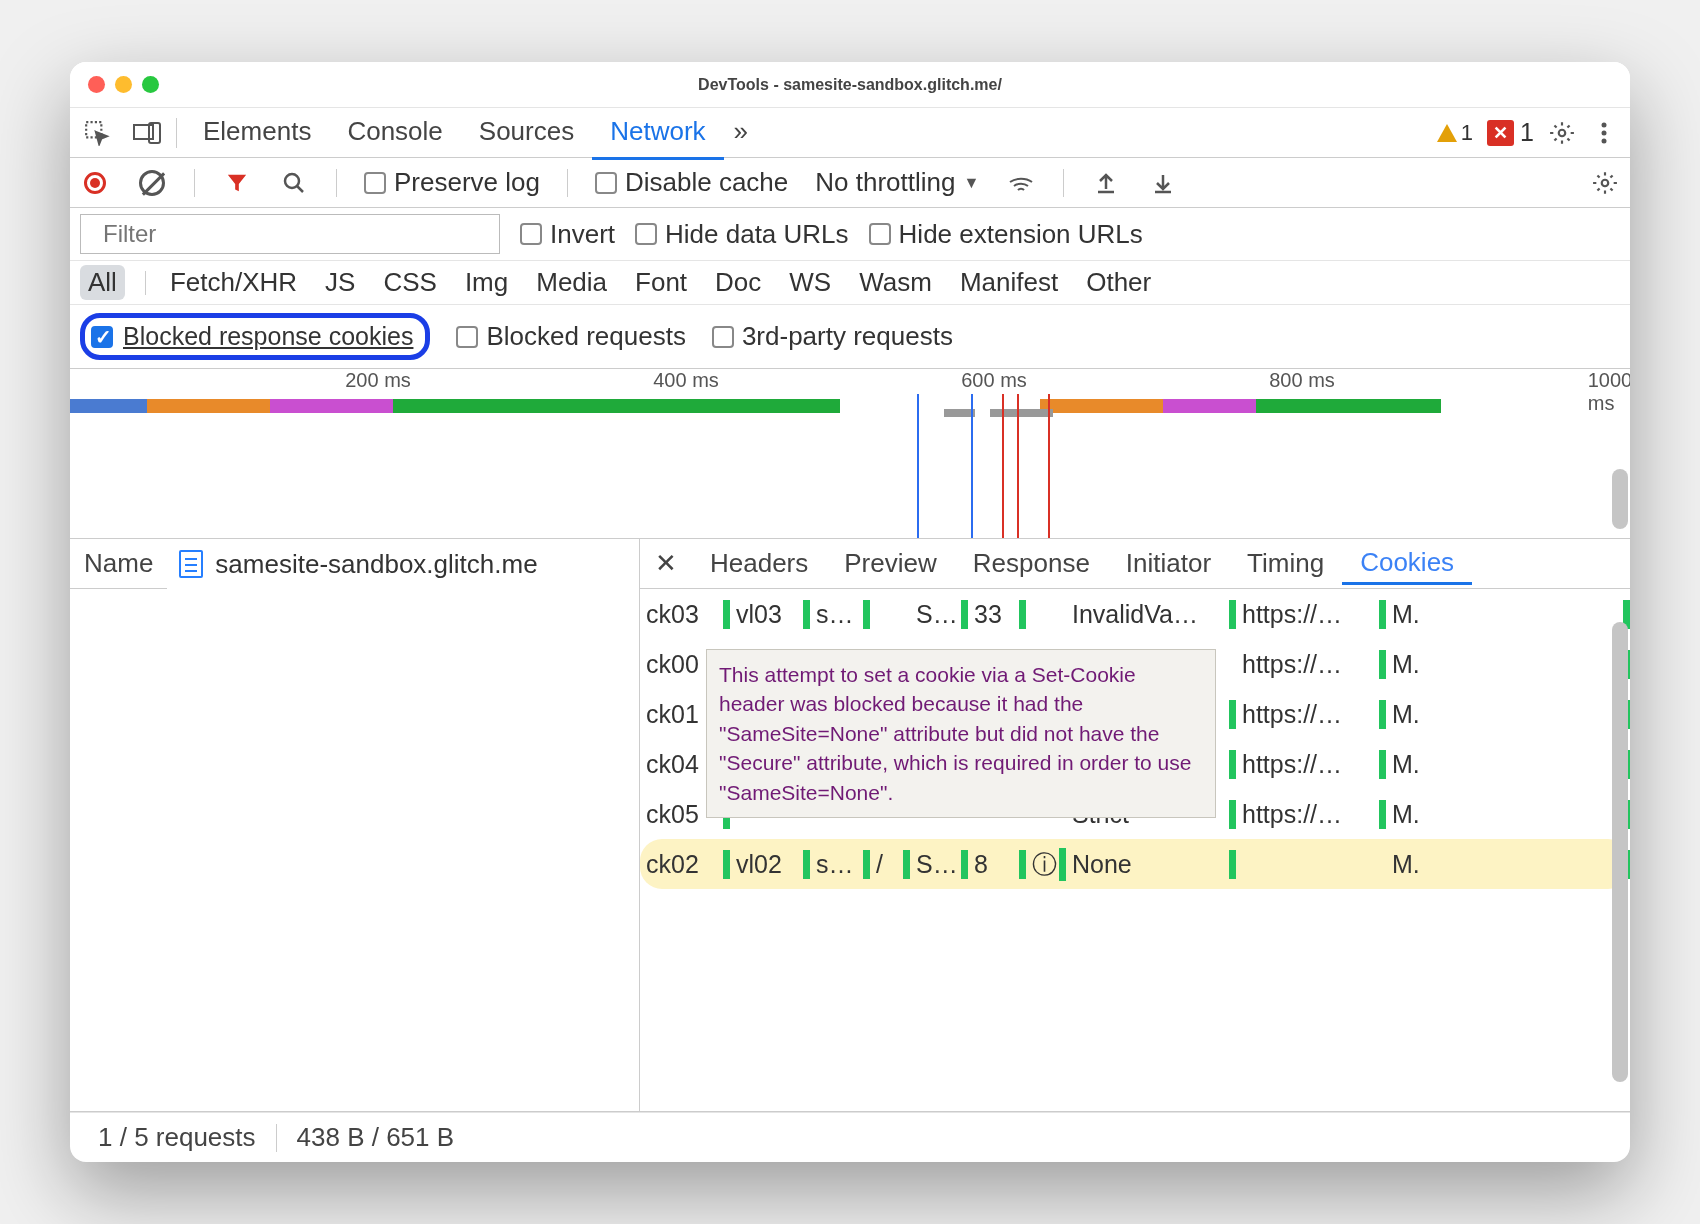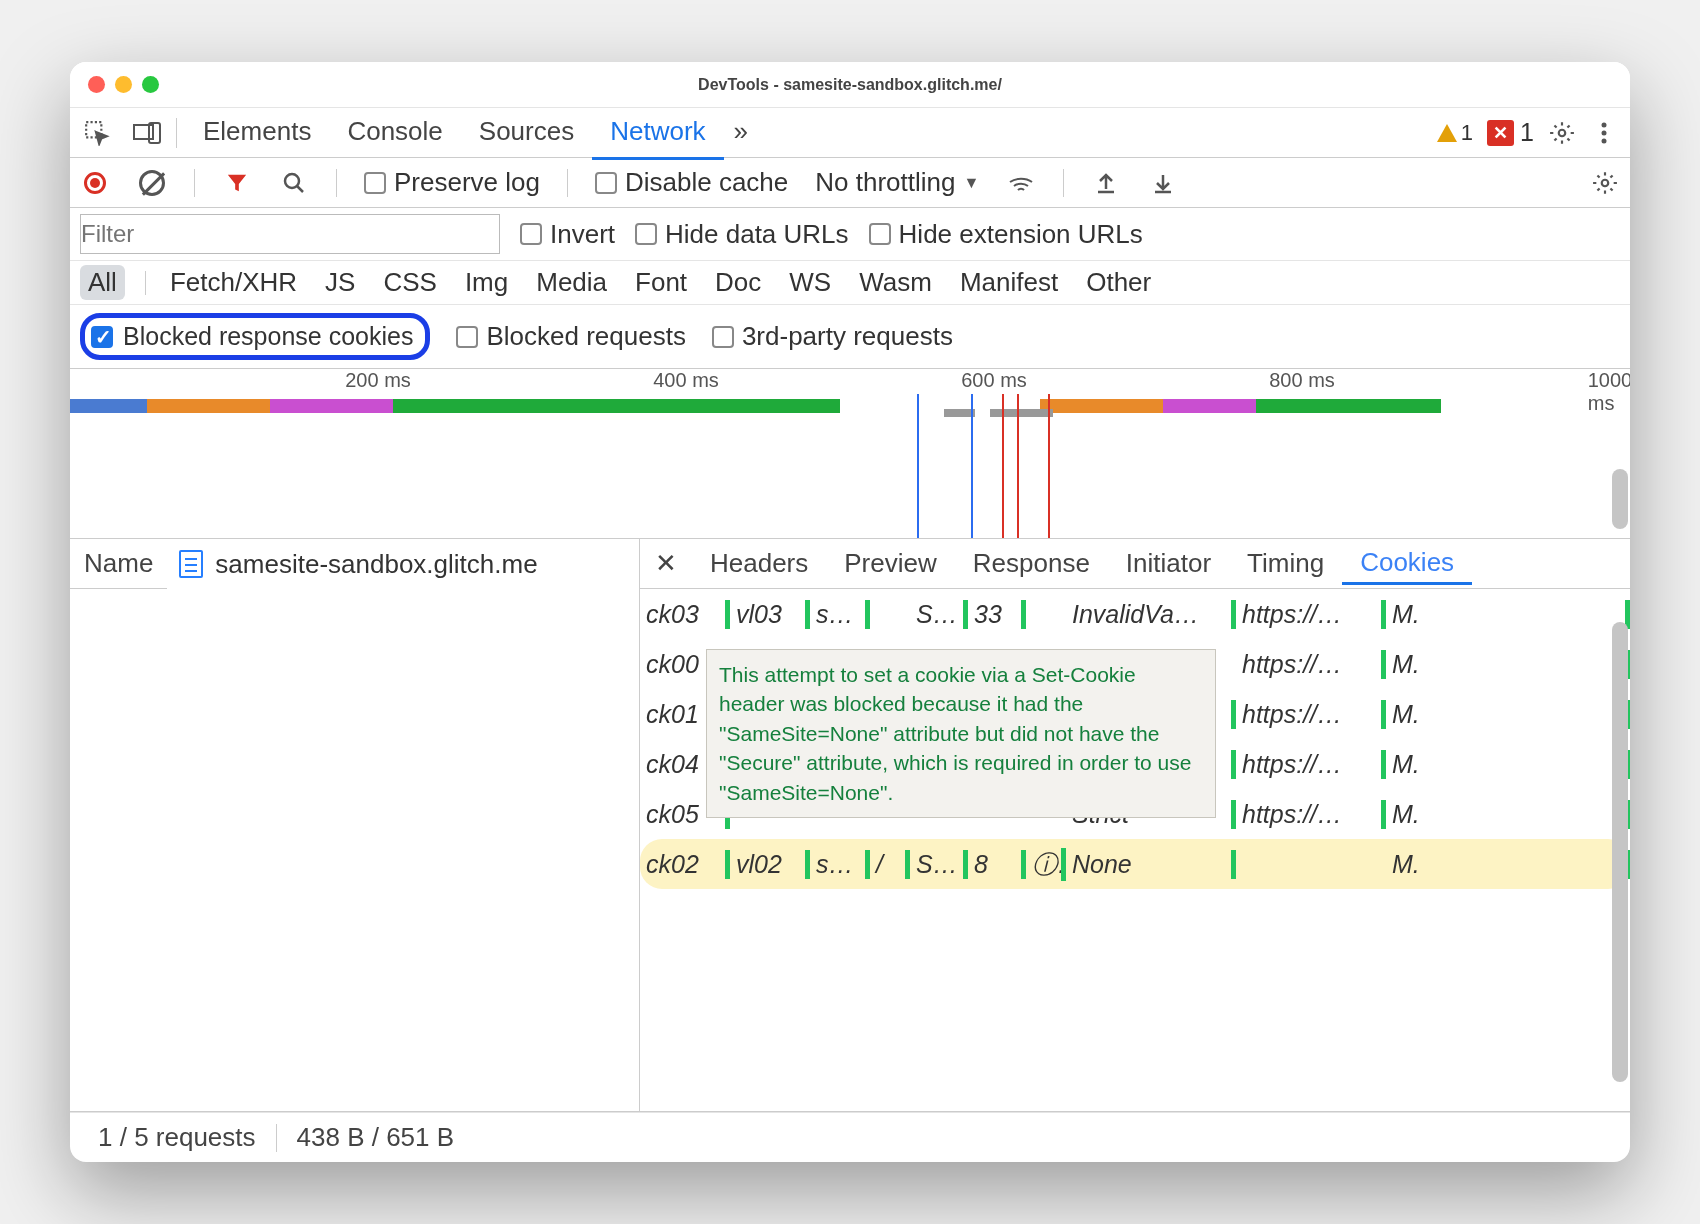--- a/index.html
+++ b/index.html
@@ -60,35 +60,35 @@
   .throttle { display:flex; align-items:center; gap:8px; font-size:26px;}
   .tri-down { font-size:16px; color:#555;}
   .icon-btn { width:30px; height:30px; color:#555; display:flex; align-items:center; justify-content:center; cursor:pointer;}
 
   .filterrow {
     display:flex; align-items:center; gap:20px; padding:6px 10px;
     border-bottom:1px solid #e5e5e5;
   }
   .filter-input {
     width:420px; height:40px; border:1px solid #bbb; font-size:24px;
-    padding:0 0; color:#888; background:#fff;
+    padding:0 22px; color:#888; background:#fff;
   }
   .typesrow {
     display:flex; align-items:center; gap:20px; padding:4px 10px;
     font-size:26px; border-bottom:1px solid #e5e5e5;
   }
   .typesrow .type { padding:2px 4px; cursor:pointer;}
   .typesrow .type.active { background:#d9dce0; border-radius:6px; padding:2px 8px; }
   .checksrow {
     display:flex; align-items:center; gap:26px; padding:8px 10px;
     border-bottom:1px solid #ccc;
   }
   .highlight-chk {
     border:5px solid #1b3ee6; border-radius:20px; padding:4px 12px 4px 6px;
-    display:flex; align-items:center; gap:10px;
+    display:flex; align-items:center; gap:10px;text-decoration:underline;
   }
 
   .overview {
     height:170px; border-bottom:1px solid #ccc; position:relative;
     background:#fff;
   }
   .overview .ticks { position:absolute; top:0; left:0; right:20px; height:22px;
     display:flex; font-size:20px; color:#555;}
   .overview .tick { position:absolute; transform:translateX(-50%);}
   .overview .track { position:absolute; top:30px; left:0; right:20px; height:20px;}
@@ -108,29 +108,29 @@
 
   .detail { flex:1; display:flex; flex-direction:column; position:relative; min-width:0;}
   .detail-tabs { height:50px; display:flex; align-items:center;
     border-bottom:1px solid #ccc; gap:0; font-size:26px; color:#444;}
   .detail-tabs .close-x{width:52px;text-align:center;cursor:pointer;}
   .dtab{padding:4px 18px; cursor:pointer;}
   .dtab.active{color:#3b82f6; border-bottom:3px solid #1a73e8;}
   .cookies-tbl { flex:1; overflow:hidden; position:relative; font-size:25px;}
   .crow { display:flex; height:50px; align-items:center; }
   .crow > div { padding:0 6px; overflow:hidden; white-space:nowrap; text-overflow:ellipsis;
-    border-right:5px solid #22c55e;font-style:italic;}
+    border-right:7px solid #22c55e;}
   .crow.hl{background:#fdf3c4;border-radius:22px;}
   .c-name{width:90px;} .c-val{width:80px;} .c-dom{width:60px;} .c-path{width:40px;}
   .c-sec{width:58px;} .c-size{width:58px;} .c-ss-i{width:40px;text-align:center;}
   .c-ss{width:170px;} .c-url{width:150px;} .c-m{flex:1;}
   .tooltip{
     position:absolute; left:66px; top:60px; width:510px;
     background:#f3f2ee; border:1px solid #c8c6bd; padding:10px 12px;
-    font-size:21px; color:#15803d; line-height:1.4; z-index:5;
+    font-size:21px; color:#701a75; line-height:1.4; z-index:5;
   }
 
   .statusbar{height:50px; display:flex; align-items:center; padding:0 28px;
     font-size:26px; color:#444; border-top:1px solid #e5e5e5;}
   .statusbar .ssep{width:1px;height:28px;background:#ccc;margin:0 20px;}
 
   .vscroll{position:absolute; right:2px; width:16px; border-radius:8px; background:#c5c5c5;}
 </style>
 </head>
 <body>

